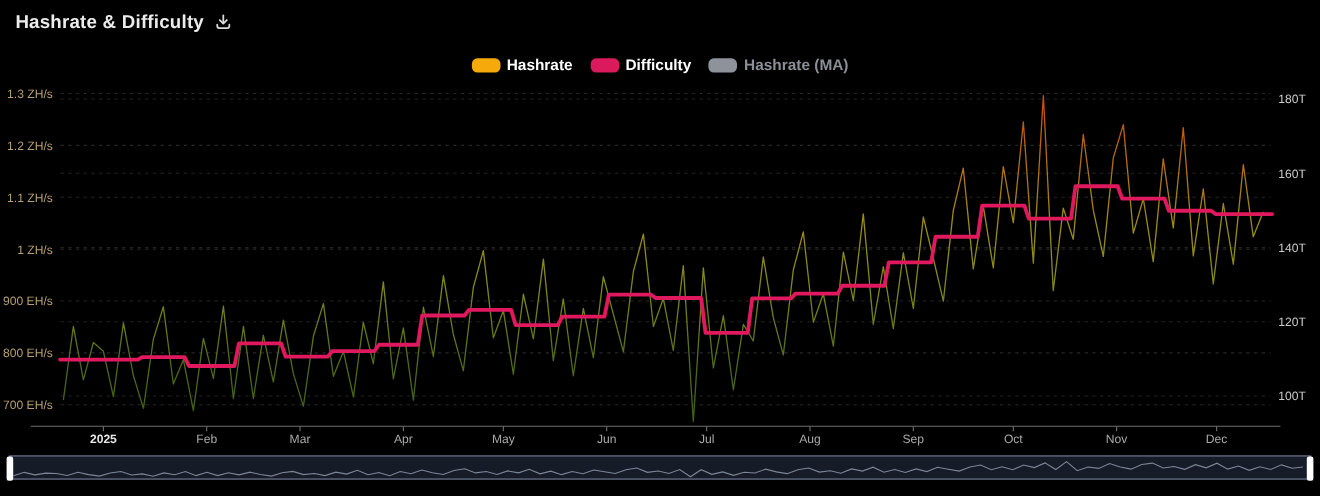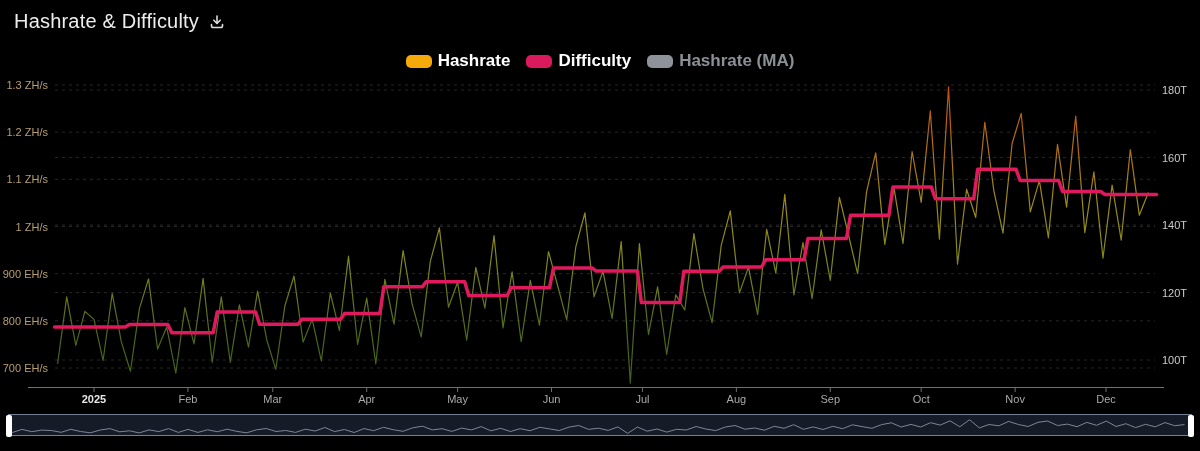--- a/index.html
+++ b/index.html
@@ -1,25 +1,25 @@
 <!DOCTYPE html>
 <html><head>
 <meta charset="utf-8">
 <style>
   html,body{margin:0;padding:0;background:#000;}
   body{width:1200px;height:451px;position:relative;overflow:hidden;
        font-family:"Liberation Sans","DejaVu Sans",sans-serif;}
   .header{position:absolute;top:10px;left:14px;display:flex;align-items:center;gap:10px;z-index:3;}
-  .title{color:#ececec;font-size:20px;font-weight:400;letter-spacing:.2px;}
+  .title{color:#ececec;font-size:17px;font-weight:700;letter-spacing:.2px;}
   .dl-btn{background:none;border:none;padding:0;margin:0;cursor:pointer;display:flex;align-items:center;}
   .legend{position:absolute;top:51px;left:0;width:100%;display:flex;justify-content:center;
           align-items:center;gap:16px;z-index:3;}
   .legend-item{display:flex;align-items:center;gap:6px;cursor:pointer;}
   .legend-pill{width:26px;height:13px;border-radius:5px;display:inline-block;}
-  .legend-label{font-size:17px;font-weight:700;}
+  .legend-label{font-size:14px;font-weight:700;}
   svg{display:block;}
   #chart{position:absolute;top:0;left:0;}
   .tick-left{fill:#b79f6f;font-size:11px;}
   .tick-right{fill:#cbcbcb;font-size:11px;}
   .tick-month{fill:#a9a9a9;font-size:11px;}
   .tick-month.emph{fill:#e8e8e8;font-weight:bold;}
   .navigator{position:absolute;top:414px;left:8px;width:1184px;height:22px;
              background:#161b28;border:1px solid rgba(148,160,184,.75);box-sizing:border-box;}
   .nav-handle{position:absolute;top:0;width:6px;height:22px;background:#ffffff;
               border-radius:2px;cursor:ew-resize;z-index:4;}

